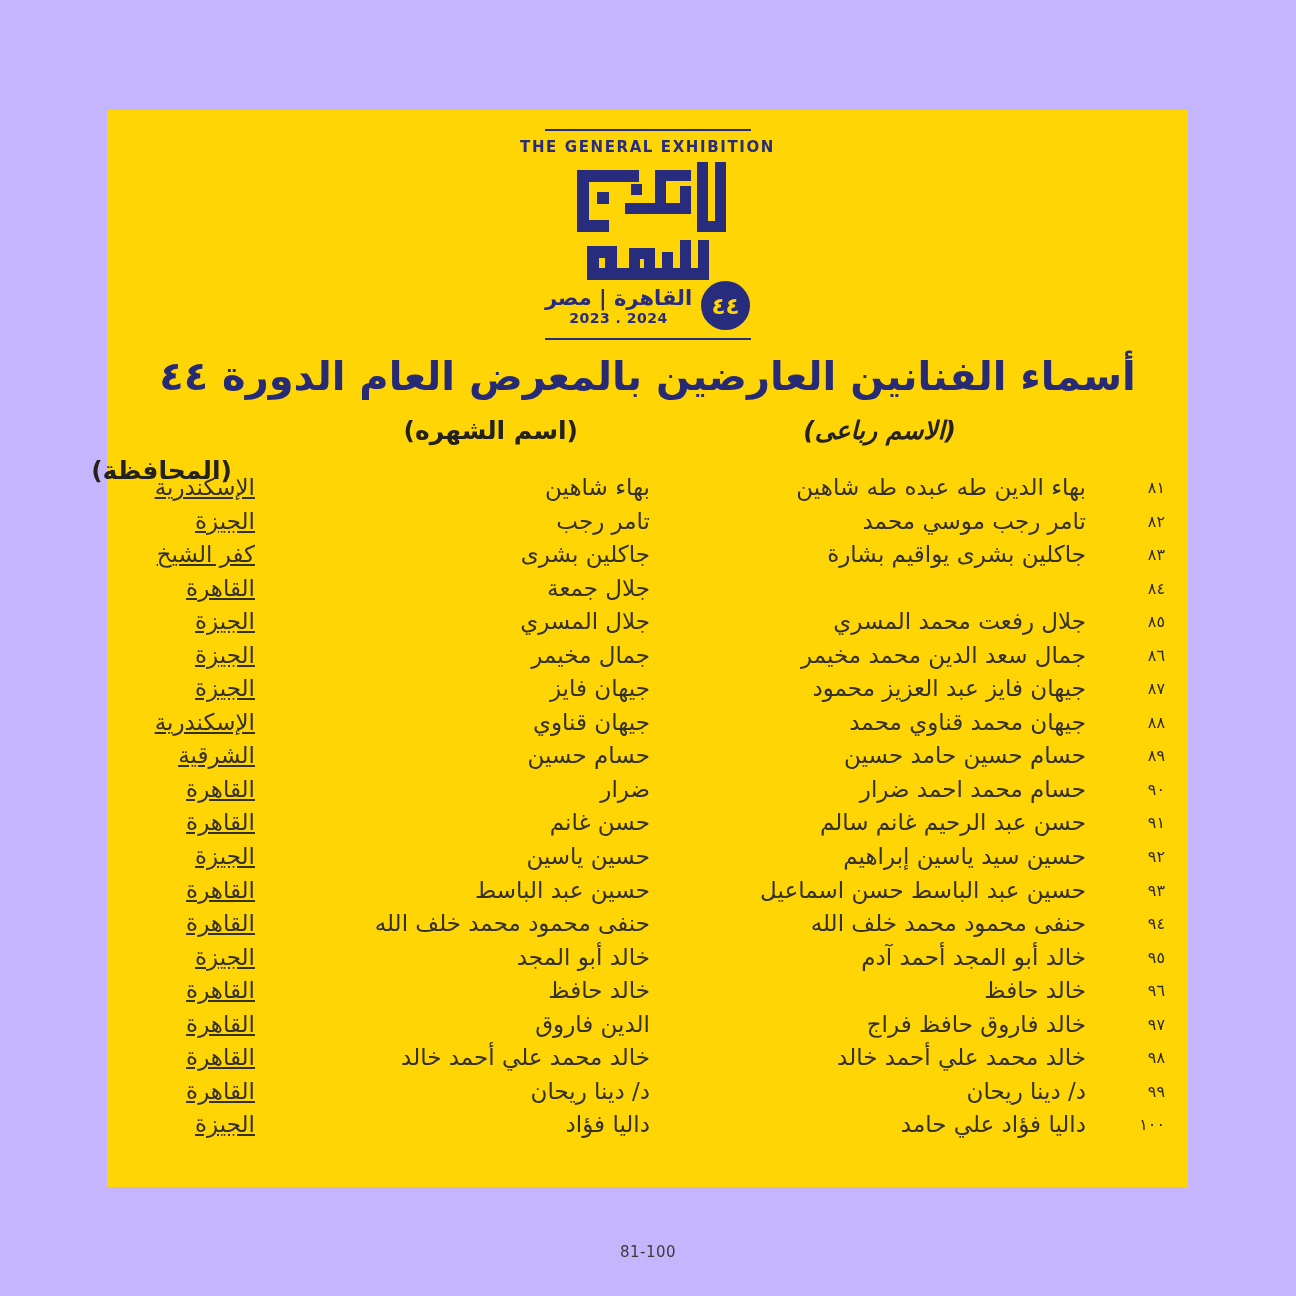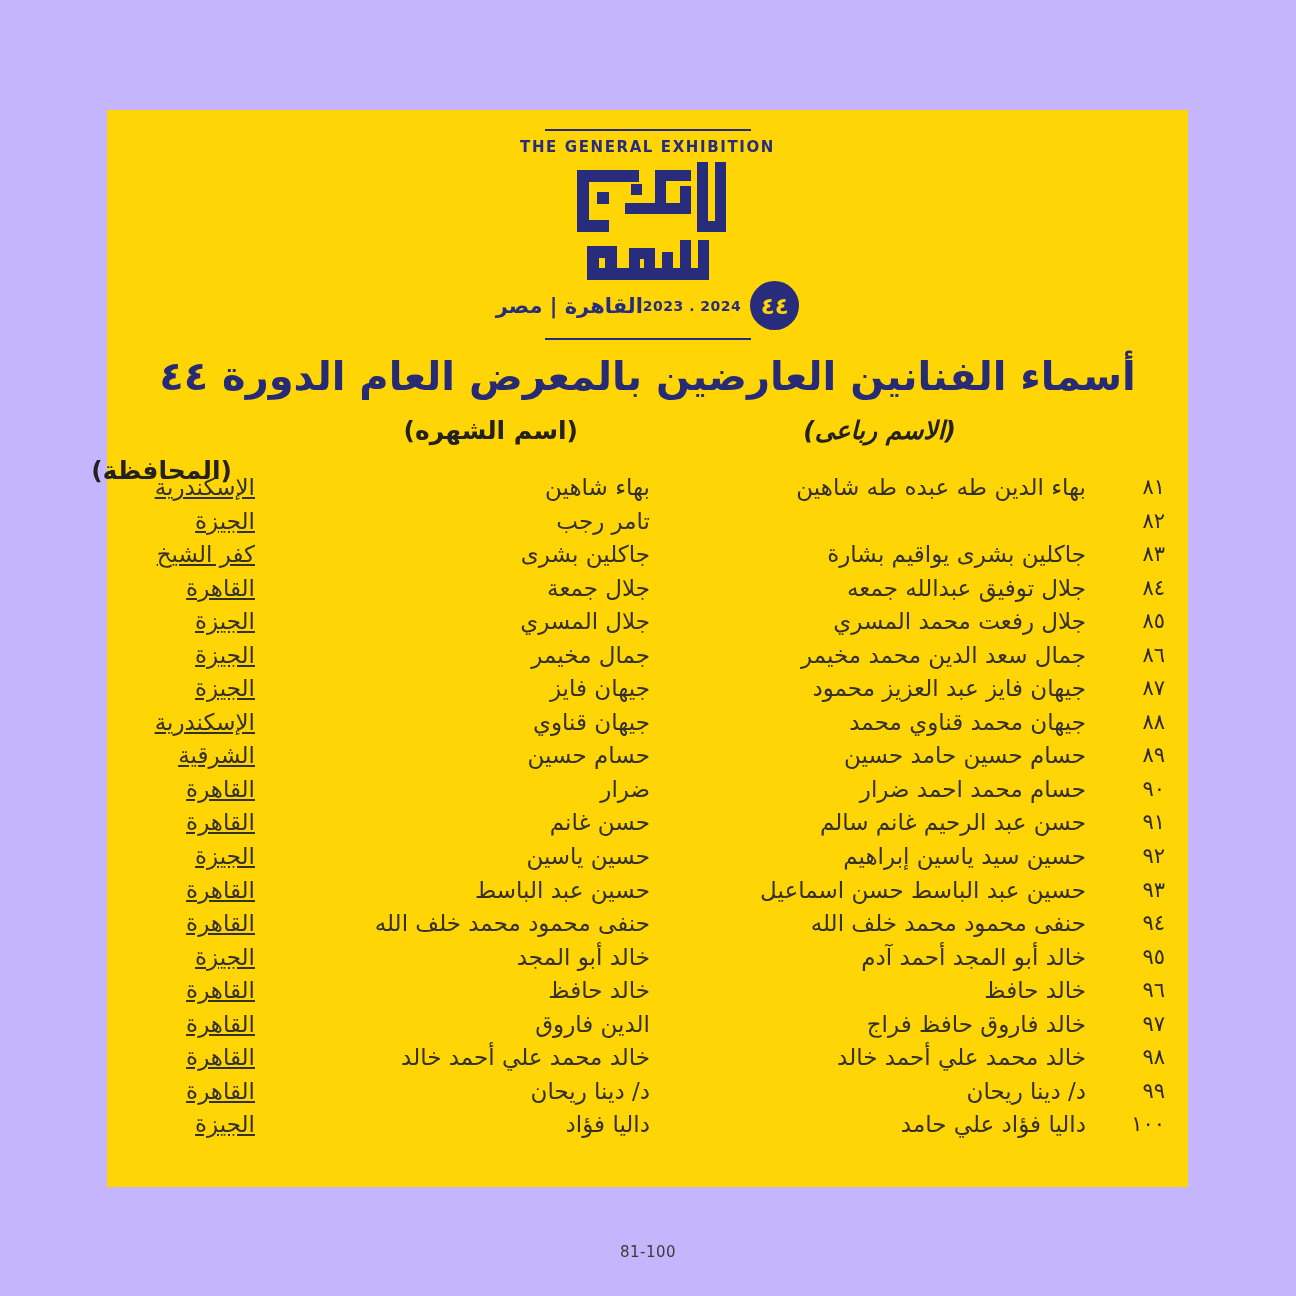--- a/index.html
+++ b/index.html
@@ -9,42 +9,42 @@
   .card { position:absolute; left:107px; top:110px; width:1081px; height:1077px; background:#FFD505; }
 
   
   .rule { position:absolute; left:50%; transform:translateX(-50%); width:206px; height:2px; background:#282C7C; }
   .rule-top { top:19px; }
   .rule-bottom { top:228px; }
   .en-title { position:absolute; top:28px; left:0; right:0; text-align:center;
               color:#282C7C; font-size:15px; font-weight:bold; letter-spacing:1.6px; }
   .logo-wrap { position:absolute; top:52px; left:0; right:0; display:flex; justify-content:center; }
   .badge-row { position:absolute; top:171px; left:0; right:0; display:flex; justify-content:center; align-items:center; gap:9px; }
-  .city-col { display:flex; flex-direction:row; align-items:center;text-align:right; }
+  .city-col { display:flex; flex-direction:column; align-items:center;text-align:right; }
   .city { color:#282C7C; font-size:21px; font-weight:bold; direction:rtl; line-height:24px; }
   .years { color:#282C7C; font-size:14px; font-weight:bold; letter-spacing:0.5px; }
   .badge { width:49px; height:49px; border-radius:50%; background:#282C7C; color:#FFD505;
            display:flex; align-items:center; justify-content:center; font-size:23px; font-weight:bold; }
 
   .main-title { position:absolute; top:243px; left:0; right:0; text-align:center; direction:rtl;
                 color:#272A75; font-size:40px; font-weight:bold; }
 
   
   .col-headers { position:absolute; top:306px; left:0; right:0; height:32px; }
   .col-headers span { position:absolute; direction:rtl; color:#25221E; font-size:25px; font-weight:bold; white-space:nowrap; }
   .h-full  { right:232px;font-style:italic; }
   .h-known { right:610px; }
   .h-gov   { right:956px;margin-top:40px; }
 
   
   .table { position:absolute; top:361px; left:0; right:0; }
   .row { position:relative; height:33.55px; }
   .row span { position:absolute; direction:rtl; white-space:nowrap; line-height:33.55px;
               color:#34302A; font-size:23px; }
-  .row .num   { right:23px;  font-size:21px; color:#2E2B26; }
+  .row .num   { right:23px;  font-size:16px; color:#2E2B26; }
   .row .full  { right:102px; }
   .row .known { right:538px; }
   .row .gov   { right:933px;text-decoration:underline; }
 
   .page-footer { position:absolute; top:1243px; left:0; right:0; text-align:center;
                  color:#3A3A3A; font-size:15px; letter-spacing:0.5px; }
 </style>
 </head>
 <body>
 
@@ -107,32 +107,32 @@
 
     <div class="table">
         <div class="row">
           <span class="num" dir="rtl">٨١</span>
           <span class="full" dir="rtl">بهاء الدين طه عبده طه شاهين</span>
           <span class="known" dir="rtl">بهاء شاهين</span>
           <span class="gov" dir="rtl">الإسكندرية</span>
         </div>
         <div class="row">
           <span class="num" dir="rtl">٨٢</span>
+          <span class="full" dir="rtl">تامر رجب موسي محمد</span>
           <span class="known" dir="rtl">تامر رجب</span>
           <span class="gov" dir="rtl">الجيزة</span>
         </div>
         <div class="row">
           <span class="num" dir="rtl">٨٣</span>
           <span class="full" dir="rtl">جاكلين بشرى يواقيم بشارة</span>
           <span class="known" dir="rtl">جاكلين بشرى</span>
           <span class="gov" dir="rtl">كفر الشيخ</span>
         </div>
         <div class="row">
           <span class="num" dir="rtl">٨٤</span>
-          <span class="full" dir="rtl">جلال توفيق عبدالله جمعه</span>
           <span class="known" dir="rtl">جلال جمعة</span>
           <span class="gov" dir="rtl">القاهرة</span>
         </div>
         <div class="row">
           <span class="num" dir="rtl">٨٥</span>
           <span class="full" dir="rtl">جلال رفعت محمد المسري</span>
           <span class="known" dir="rtl">جلال المسري</span>
           <span class="gov" dir="rtl">الجيزة</span>
         </div>
         <div class="row">

